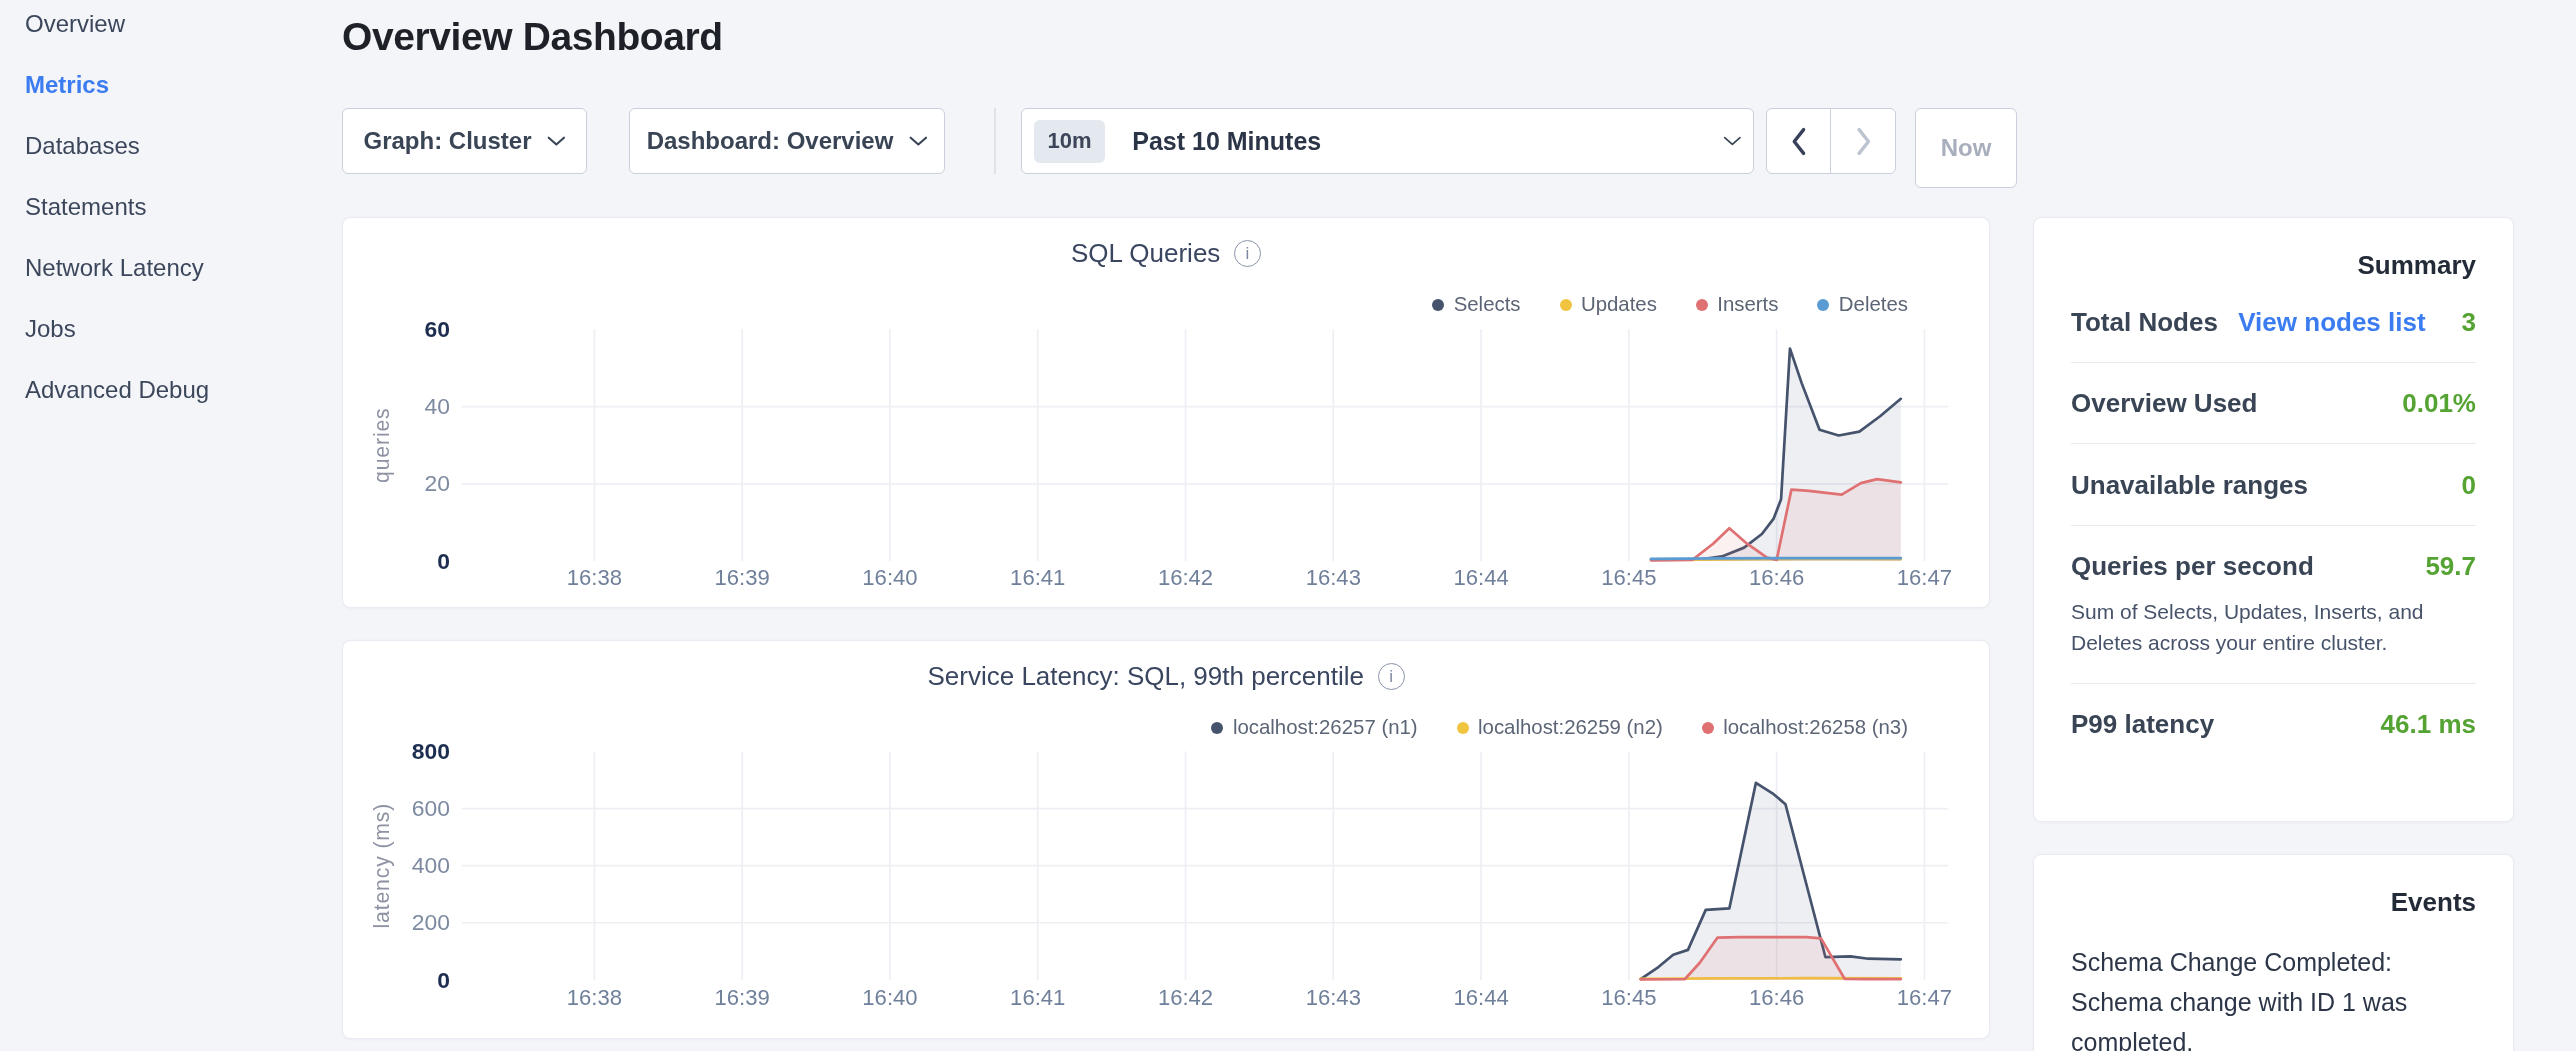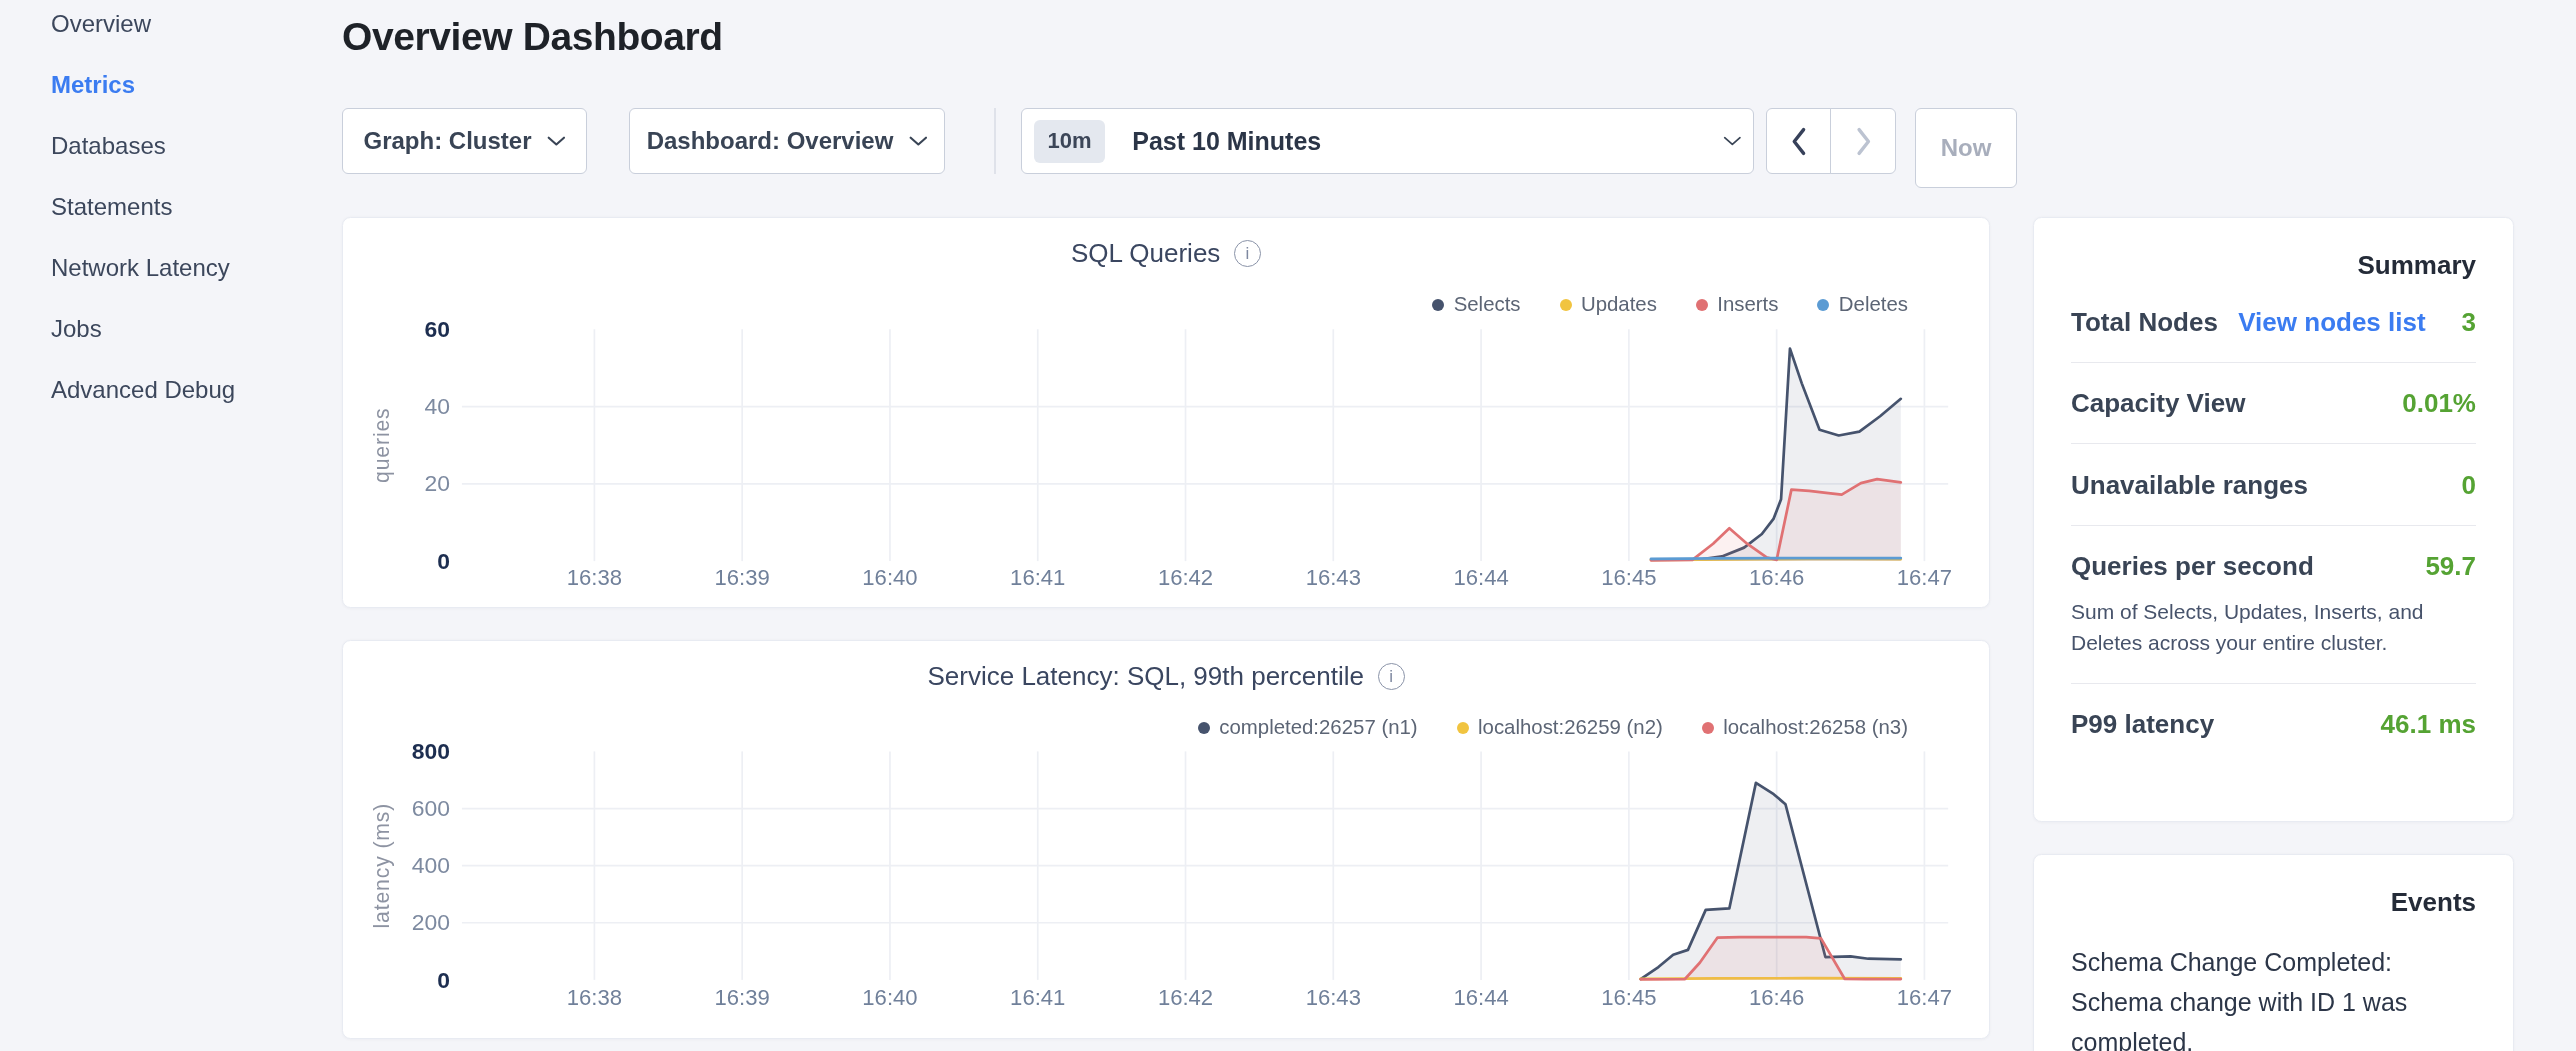--- a/index.html
+++ b/index.html
@@ -7,21 +7,21 @@
   body {
     font-family:"Liberation Sans", sans-serif;
     background:#f4f5f9;
     color:#394455;
     overflow:hidden;
     position:relative;
   }
   .page { position:absolute; inset:0; overflow:hidden; }
 
   
-  .sidebar { position:absolute; left:12px; top:0; width:332px; height:100%; padding:12px 0 0 39px; }
+  .sidebar { position:absolute; left:0; top:0; width:332px; height:100%; padding:12px 0 0 25px; }
   .sidebar a {
     display:block; font-size:24px; line-height:24px; margin-bottom:37px;
     color:#3c475c; text-decoration:none; cursor:pointer;
   }
   .sidebar a.active { color:#3b7cf1; font-weight:bold; }
 
   
   .page-title {
     position:absolute; left:342px; top:15.3px;
     font-size:39px; font-weight:bold; color:#1e2228; letter-spacing:-0.4px;
@@ -229,21 +229,21 @@
   </section>
 
   <section class="card chart-card" id="chart1">
     <div class="chart-title-row">
       <span class="chart-title">Service Latency: SQL, 99th percentile</span>
       <span class="info-icon">i</span>
     </div>
     <div class="legend">
         <span class="litem">
           <span class="dot" style="background: rgb(70, 83, 109);"></span>
-          <span class="lname">completed:26257 (n1)</span>
+          <span class="lname">localhost:26257 (n1)</span>
         </span>
         <span class="litem">
           <span class="dot" style="background: rgb(241, 196, 64);"></span>
           <span class="lname">localhost:26259 (n2)</span>
         </span>
         <span class="litem">
           <span class="dot" style="background: rgb(224, 113, 115);"></span>
           <span class="lname">localhost:26258 (n3)</span>
         </span>
       </div>
@@ -290,21 +290,21 @@
     <div class="side-title">Summary</div>
     <div class="srow">
       <div class="srow-line">
         <span class="srow-label">Total Nodes</span>
         <a class="srow-link">View nodes list</a>
         <span class="srow-value">3</span>
       </div>
     </div>
     <div class="srow">
       <div class="srow-line">
-        <span class="srow-label">Capacity View</span>
+        <span class="srow-label">Overview Used</span>
         <span class="srow-value">0.01%</span>
       </div>
     </div>
     <div class="srow">
       <div class="srow-line">
         <span class="srow-label">Unavailable ranges</span>
         <span class="srow-value">0</span>
       </div>
     </div>
     <div class="srow">

